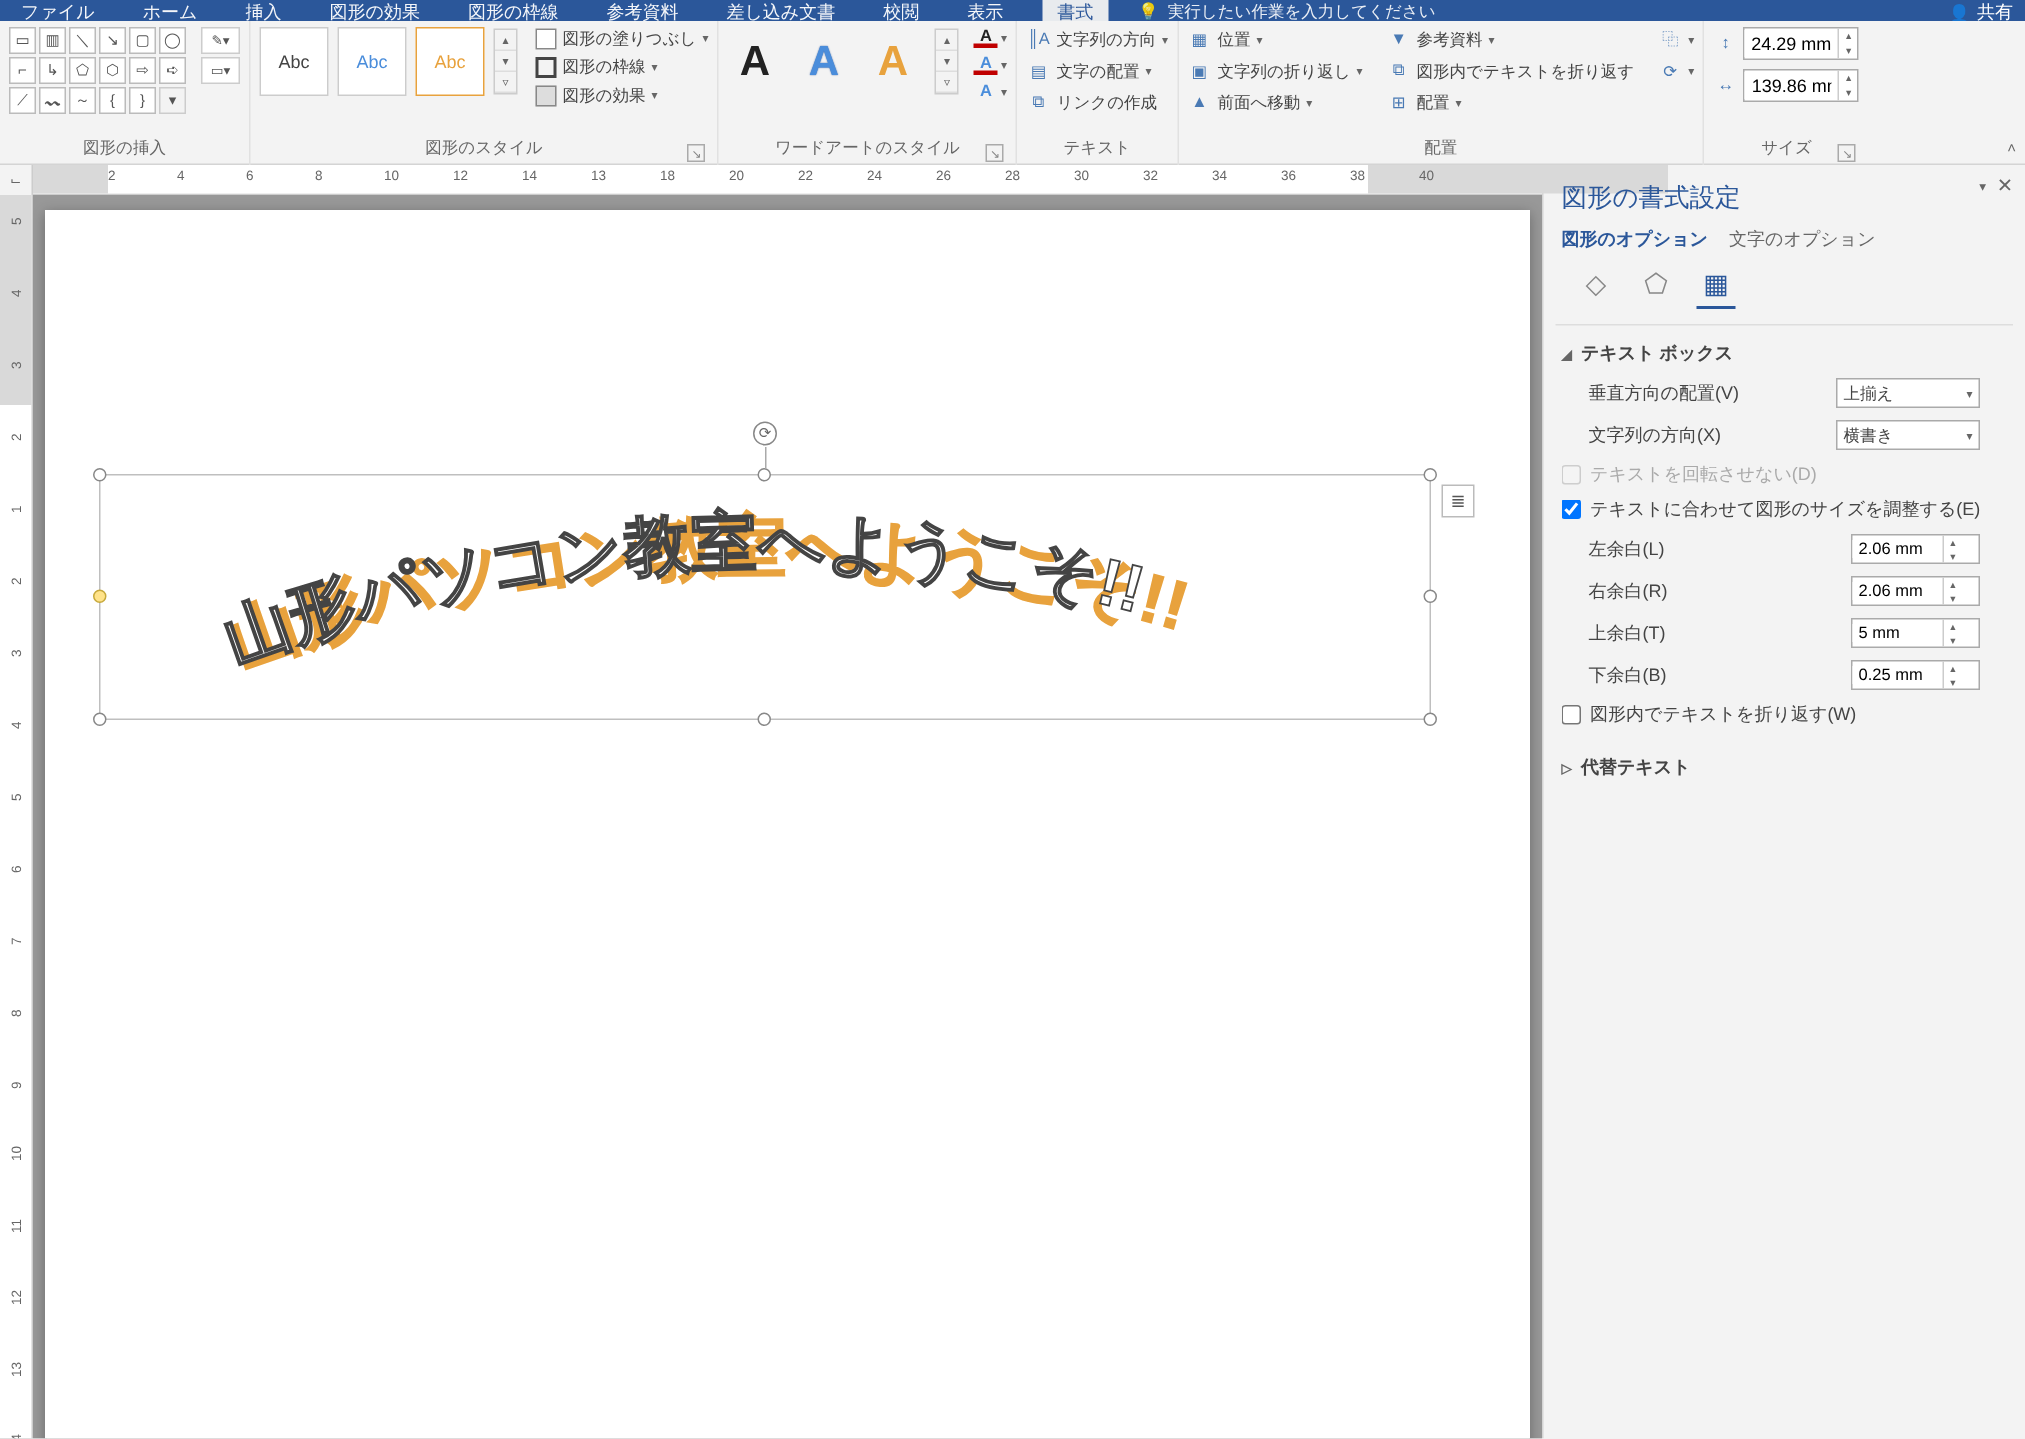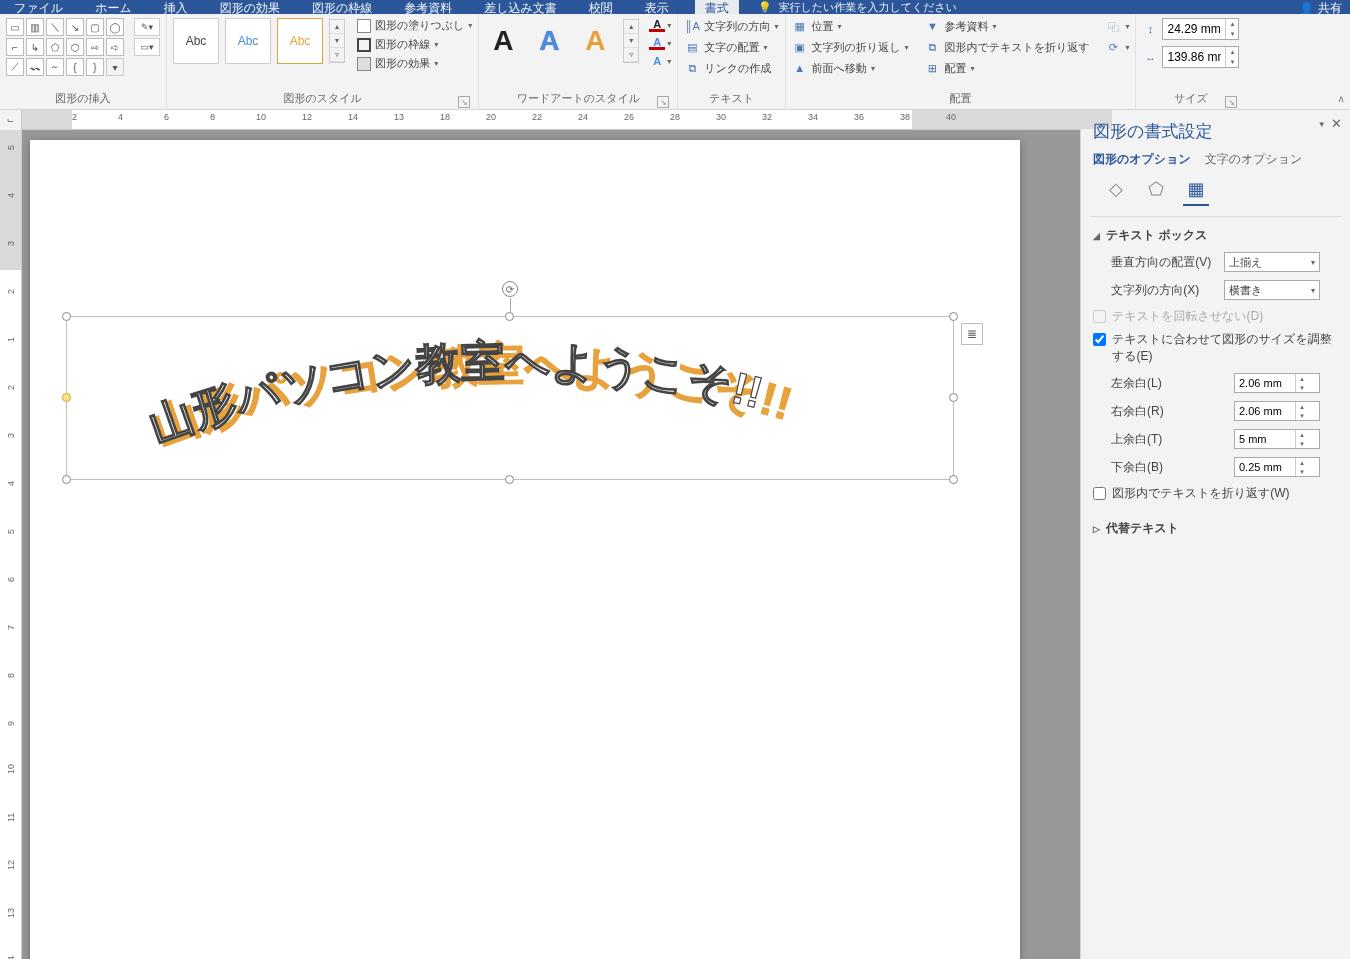--- a/index.html
+++ b/index.html
@@ -86,21 +86,21 @@
 .rotate-handle { position: absolute; left: 50%; top: -36px; margin-left: -8px; width: 16px; height: 16px; border: 1px solid #888; border-radius: 50%; background: #fff; display: flex; align-items: center; justify-content: center; font-size: 10px; color: #666; }
 .rotate-handle::after { content: ""; position: absolute; top: 16px; left: 7px; width: 1px; height: 14px; background: #aaa; }
 .layout-btn { position: absolute; right: -30px; top: 6px; width: 22px; height: 22px; border: 1px solid #bbb; background: #fff; display: flex; align-items: center; justify-content: center; cursor: pointer; font-size: 12px; color: #555; }
 .h-w-y { background: #ffe38a; border-color: #c7a93b; }
 
 
 .wordart-wrap { position: absolute; left: 0; right: 0; top: 8px; text-align: center; }
 .wordart-svg { width: 760px; height: 140px; }
 
 
-.task-pane { width: 270px; background: #f3f3f3; border-left: 1px solid #d4d4d4; display: flex; flex-direction: column; font-size: 12px; color: #444; }
+.task-pane { width: 322px; background: #f3f3f3; border-left: 1px solid #d4d4d4; display: flex; flex-direction: column; font-size: 12px; color: #444; }
 .tp-header { padding: 10px 12px 4px 12px; position: relative; }
 .tp-title { color: #2b579a; font-size: 17px; font-weight: normal; }
 .tp-close { position: absolute; right: 8px; top: 6px; font-size: 13px; color: #666; cursor: pointer; }
 .tp-dd { position: absolute; right: 26px; top: 9px; font-size: 9px; color: #666; cursor: pointer; }
 .tp-tabs { display: flex; gap: 14px; padding: 4px 12px 6px 12px; font-size: 12px; }
 .tp-tabs span { cursor: pointer; color: #666; }
 .tp-tabs span.active { color: #2b579a; font-weight: bold; }
 .tp-icons { display: flex; gap: 14px; padding: 6px 12px 10px 14px; border-bottom: 1px solid #ddd; margin: 0 8px; }
 .tp-icons .ico { width: 26px; height: 26px; display: flex; align-items: flex-end; justify-content: center; cursor: pointer; font-size: 18px; color: #888; border-bottom: 2px solid transparent; padding-bottom: 4px; }
 .tp-icons .ico.active { color: #2b579a; border-bottom: 2px solid #2b579a; }

